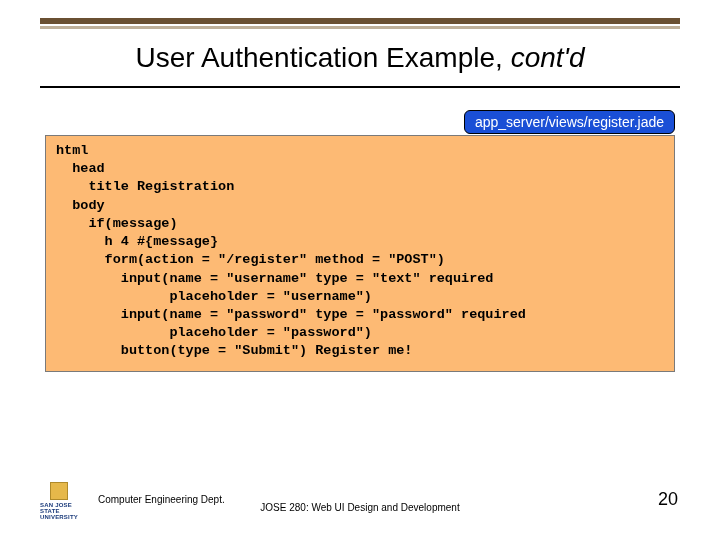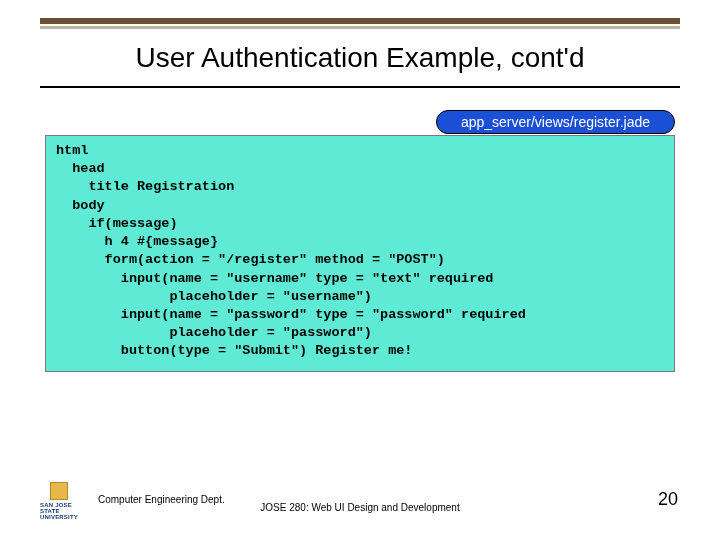--- a/index.html
+++ b/index.html
@@ -31,47 +31,47 @@
   .title {
     position: absolute;
     top: 42px;
     left: 0;
     right: 0;
     text-align: center;
     font-size: 28px;
     color: #000;
     font-weight: normal;
   }
-  .title .ital { }
+  .title .ital { font-style: italic; }
   .titlerule {
     position: absolute;
     top: 86px;
     left: 40px;
     right: 40px;
     height: 2px;
     background: #000;
   }
   .filebadge {
     position: absolute;
     top: 110px;
     right: 45px;
     background: #1a4fd6;
     color: #fff;
     border: 1px solid #000;
     font-size: 14px;
-    padding: 3px 24px;
-    border-radius: 12px;
+    padding: 3px 10px;
+    border-radius: 6px;
   }
   .codebox {
     position: absolute;
     top: 135px;
     left: 45px;
     right: 45px;
     border: 1px solid #7a7a7a;
-    background: #5eead4;
+    background: #fdba74;
     padding: 6px 10px 10px 10px;
   }
   .codebox pre {
     margin: 0;
     font-family: "Courier New", Courier, monospace;
     font-size: 13.5px;
     font-weight: bold;
     line-height: 1.35;
     white-space: pre;
     color: #000;

